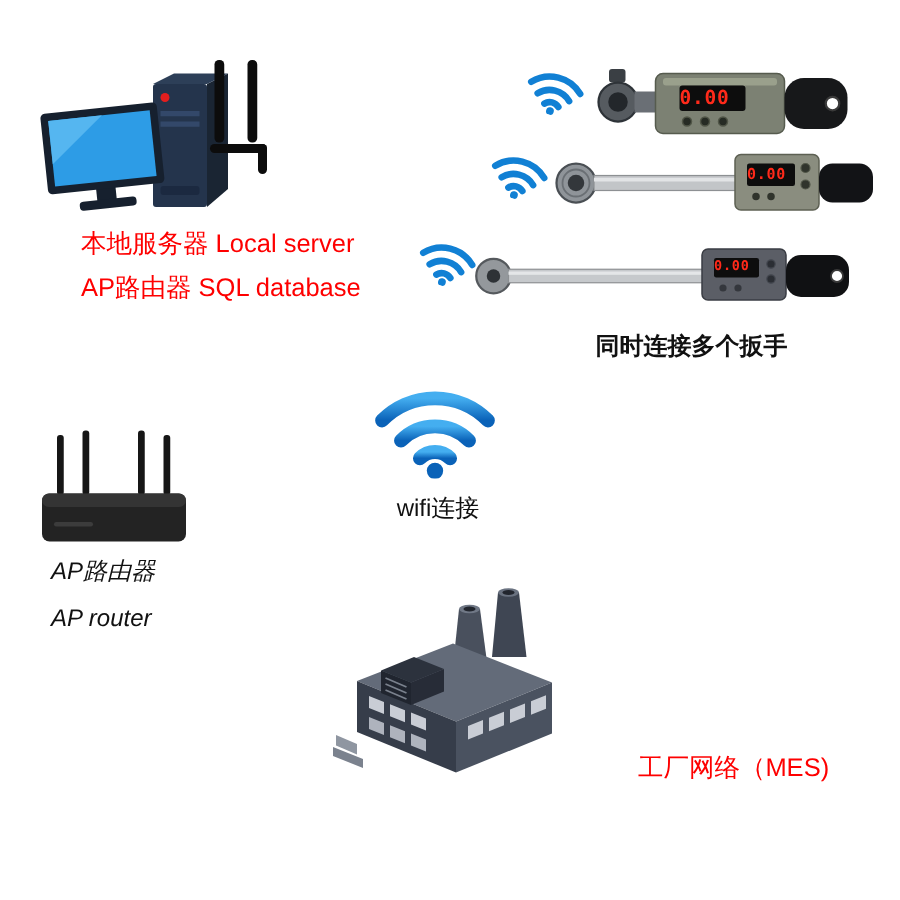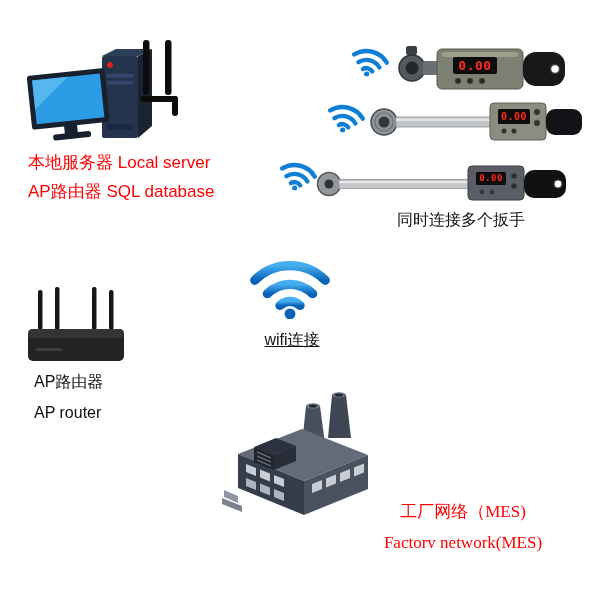--- a/index.html
+++ b/index.html
@@ -6,29 +6,29 @@
   html,body { width:600px; height:600px; }
   body {
     position:relative;
     background:#ffffff;
     font-family:"Liberation Sans","DejaVu Sans",sans-serif;
     overflow:hidden;
   }
   .abs { position:absolute; }
   .label { font-size:16px; color:#111111; line-height:31px; }
   .label.center { text-align:center; }
-  .label.red { color:#fe0000; font-size:17px; line-height:29px; }
+  .label.red { color:#fe0000; font-size:17px; line-height:29px;margin-left:26px; }
   .wifi-small { width:40px; height:33px; color:#1180d4; transform:rotate(14deg); }
   .wifi-small svg { width:100%; height:100%; display:block; }
   .lcd {
     position:absolute;
     color:#ff2a1a;
     font-family:"DejaVu Sans Mono",monospace;
     font-weight:bold;
-    text-align:center;
+    text-align:left;
     letter-spacing:0.5px;
   }
   .wrench { position:absolute; }
   .hidden-defs { position:absolute; width:0; height:0; overflow:hidden; }
 </style>
 </head>
 <body>
 
 <svg class="hidden-defs" aria-hidden="true">
   <symbol id="wifi-shape" viewBox="0 0 100 82">
@@ -134,56 +134,56 @@
     <circle cx="198" cy="14" r="2.8" fill="#2b2e34" stroke="#454951" stroke-width="0.8"></circle>
     <circle cx="198" cy="24" r="2.8" fill="#2b2e34" stroke="#454951" stroke-width="0.8"></circle>
     <circle cx="166" cy="30" r="2.4" fill="#34373d"></circle>
     <circle cx="176" cy="30" r="2.4" fill="#34373d"></circle>
     <rect x="208" y="8" width="42" height="28" rx="10" fill="#101113"></rect>
     <circle cx="242" cy="22" r="4" fill="#ffffff" stroke="#3a3a3a" stroke-width="1.2"></circle>
   </svg>
   <span class="lcd" style="left:160px; top:10px; width:30px; height:13px; line-height:13px; font-size:9px;">0.00</span>
 </div>
 
-<div class="abs label center" style="left:346px; top:204px; width:230px;">
+<div class="abs label center" style="left:346px; top:216px; width:230px;font-weight:bold;">
   <div>同时连接多个扳手</div>
 </div>
 
 <div class="abs" style="left:248px; top:250px;">
   <svg width="84" height="69" viewBox="0 0 100 82">
     <defs>
       <linearGradient id="wg" x1="0" y1="0" x2="0" y2="1">
         <stop offset="0" stop-color="#44aef0"></stop>
         <stop offset="1" stop-color="#0a62b8"></stop>
       </linearGradient>
     </defs>
     <path d="M8 36 A59 59 0 0 1 92 36" fill="none" stroke="url(#wg)" stroke-width="11" stroke-linecap="round"></path>
     <path d="M23 52 A38 38 0 0 1 77 52" fill="none" stroke="url(#wg)" stroke-width="11" stroke-linecap="round"></path>
     <path d="M38 66 A17 17 0 0 1 62 66" fill="none" stroke="url(#wg)" stroke-width="11" stroke-linecap="round"></path>
     <circle cx="50" cy="76" r="6.5" fill="#0a62b8"></circle>
   </svg>
 </div>
 
-<div class="abs label center" style="left:212px; top:324px; width:160px;text-decoration:underline;">
+<div class="abs label center" style="left:212px; top:324px; width:160px;">
   <div>wifi连接</div>
 </div>
 
 <div class="abs" style="left:28px; top:286px;">
   <svg width="96" height="78" viewBox="0 0 96 78">
     <rect x="10" y="4" width="4.5" height="40" rx="2" fill="#161616"></rect>
     <rect x="27" y="1" width="4.5" height="43" rx="2" fill="#161616"></rect>
     <rect x="64" y="1" width="4.5" height="43" rx="2" fill="#161616"></rect>
     <rect x="81" y="4" width="4.5" height="40" rx="2" fill="#161616"></rect>
     <rect x="0" y="43" width="96" height="32" rx="5" fill="#232323"></rect>
     <rect x="0" y="43" width="96" height="9" rx="4.5" fill="#343434"></rect>
     <rect x="8" y="62" width="26" height="3" rx="1.5" fill="#3c3c3c"></rect>
   </svg>
 </div>
 
-<div class="abs label" style="left:34px; top:366px;">
+<div class="abs label" style="left:34px; top:366px;font-style:italic;">
   <div>AP路由器</div>
   <div>AP router</div>
 </div>
 
 <div class="abs" style="left:222px; top:390px;">
   <svg width="160" height="128" viewBox="0 0 160 128">
     <polygon points="84,16 98,16 103,54 80,54" fill="#49505d"></polygon>
     <ellipse cx="91" cy="16" rx="7" ry="2.8" fill="#707886"></ellipse>
     <ellipse cx="91" cy="16" rx="4" ry="1.6" fill="#22262e"></ellipse>
     <polygon points="110,5 124,5 129,48 106,48" fill="#3f4653"></polygon>
@@ -204,16 +204,15 @@
     <polygon points="52,99 62,103 62,111 52,107" fill="#aeb3bd"></polygon>
     <polygon points="90,94 100,90 100,99 90,103" fill="#c9cdd5"></polygon>
     <polygon points="104,88.5 114,84.5 114,93.5 104,97.5" fill="#c9cdd5"></polygon>
     <polygon points="118,83 128,79 128,88 118,92" fill="#c9cdd5"></polygon>
     <polygon points="132,77.5 142,73.5 142,82.5 132,86.5" fill="#c9cdd5"></polygon>
     <polygon points="2,100 16,106 16,113 2,107" fill="#8f96a1"></polygon>
     <polygon points="0,108 20,116 20,122 0,114" fill="#7b828e"></polygon>
   </svg>
 </div>
 
-<div class="abs label red center" style="left:358px; top:496px; width:210px; line-height:31px; font-size:17px;font-family:Liberation Serif, serif;">
+<div class="abs label red center" style="left:358px; top:496px; width:210px; line-height:31px; font-size:17px;">
   <div>工厂网络（MES)</div>
-  <div>Factorv network(MES)</div>
 </div>
 
 </body></html>

